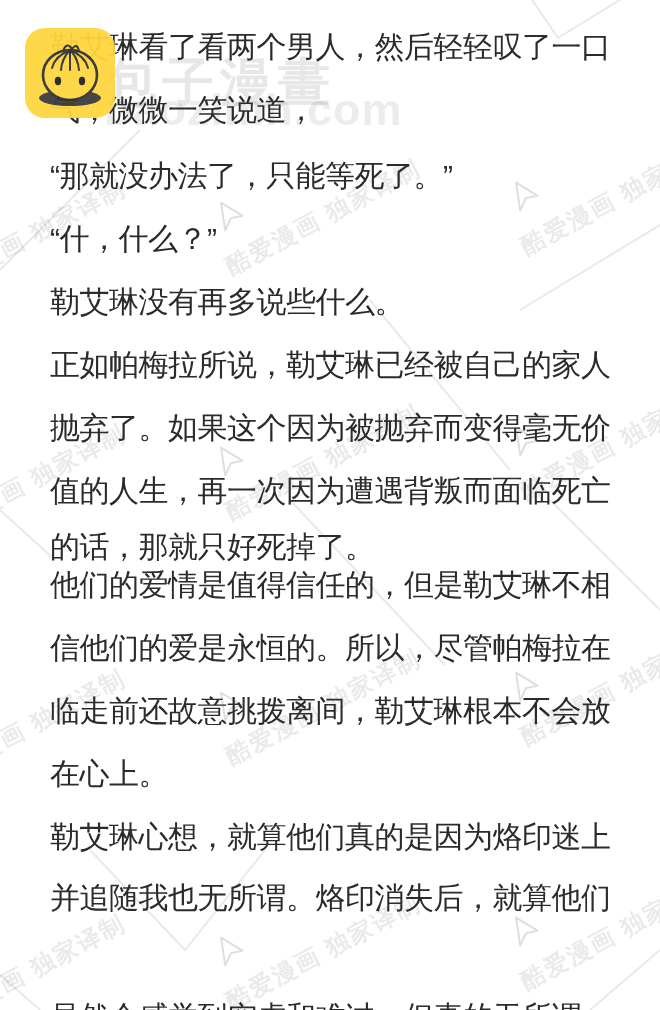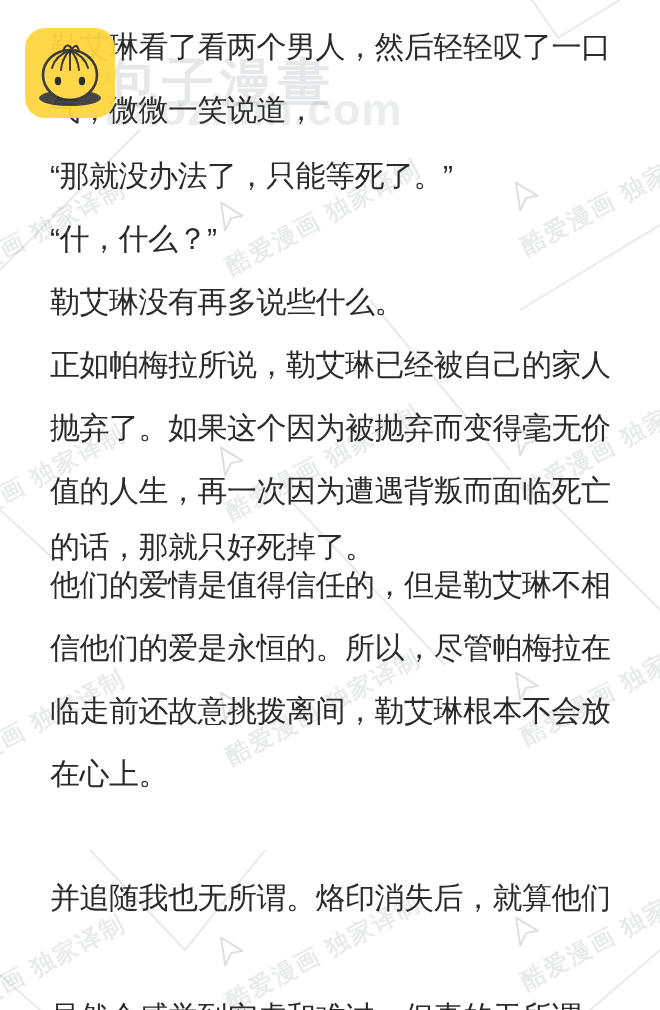--- a/index.html
+++ b/index.html
@@ -102,20 +102,21 @@
       <div class="line" style="top: 159px;">“那就没办法了，只能等死了。”</div>
       <div class="line" style="top: 285px;">勒艾琳没有再多说些什么。</div>
       <div class="line" style="top: 348px;">正如帕梅拉所说，勒艾琳已经被自己的家人</div>
       <div class="line" style="top: 411px;">抛弃了。如果这个因为被抛弃而变得毫无价</div>
       <div class="line" style="top: 474px;">值的人生，再一次因为遭遇背叛而面临死亡</div>
       <div class="line" style="top: 530px;">的话，那就只好死掉了。</div>
       <div class="line" style="top: 568px;">他们的爱情是值得信任的，但是勒艾琳不相</div>
       <div class="line" style="top: 631px;">信他们的爱是永恒的。所以，尽管帕梅拉在</div>
       <div class="line" style="top: 694px;">临走前还故意挑拨离间，勒艾琳根本不会放</div>
       <div class="line" style="top: 757px; text-align: right;">在心上。</div>
+      <div class="line" style="top: 820px;">勒艾琳心想，就算他们真的是因为烙印迷上</div>
       <div class="line" style="top: 881px;">并追随我也无所谓。烙印消失后，就算他们</div>
       <div class="line" style="top: 1000px;">虽然会感觉到空虚和难过，但真的无所谓</div>
     </div>
 
   <div class="logo">
     <svg width="90" height="90" viewBox="0 0 90 90">
       <rect x="0" y="0" width="90" height="90" rx="20" fill="#ffd640"></rect>
       <ellipse cx="45" cy="70" rx="31" ry="8" fill="#3d3d3d"></ellipse>
       <ellipse cx="45" cy="47" rx="27" ry="25" fill="#ffd640" stroke="#333333" stroke-width="2.6"></ellipse>
       <g fill="none" stroke="#333333" stroke-width="2" stroke-linecap="round">

